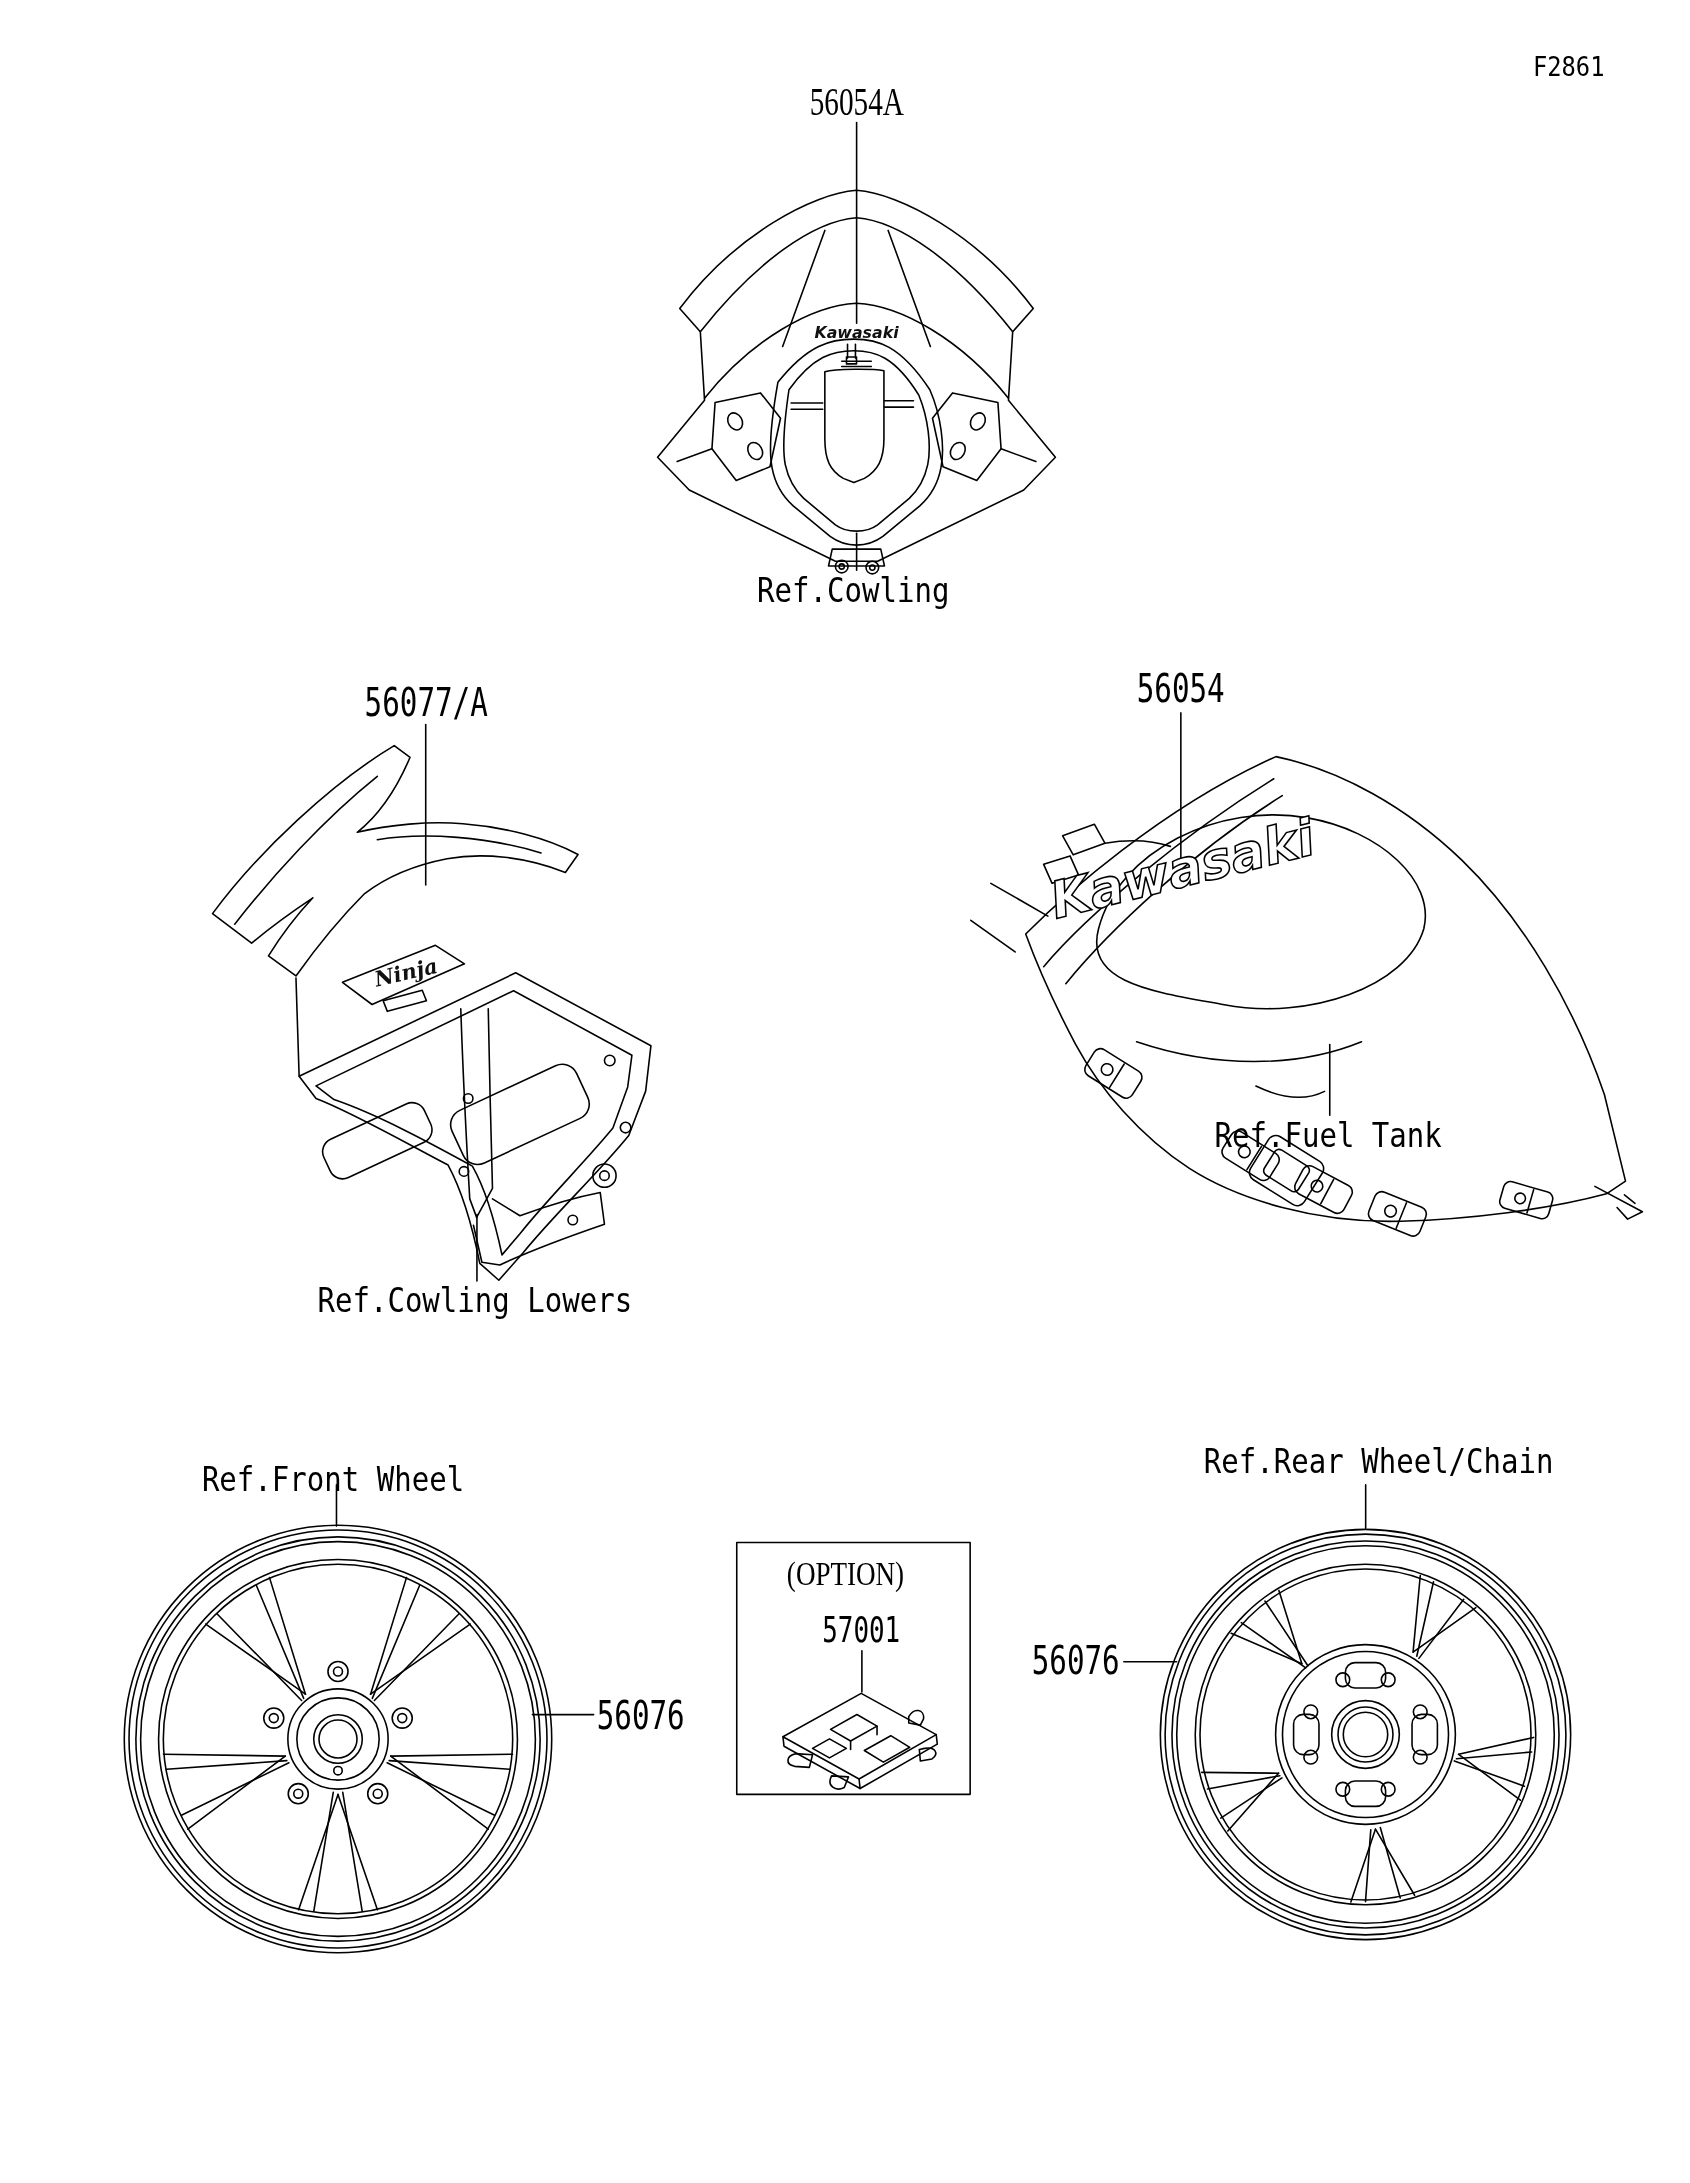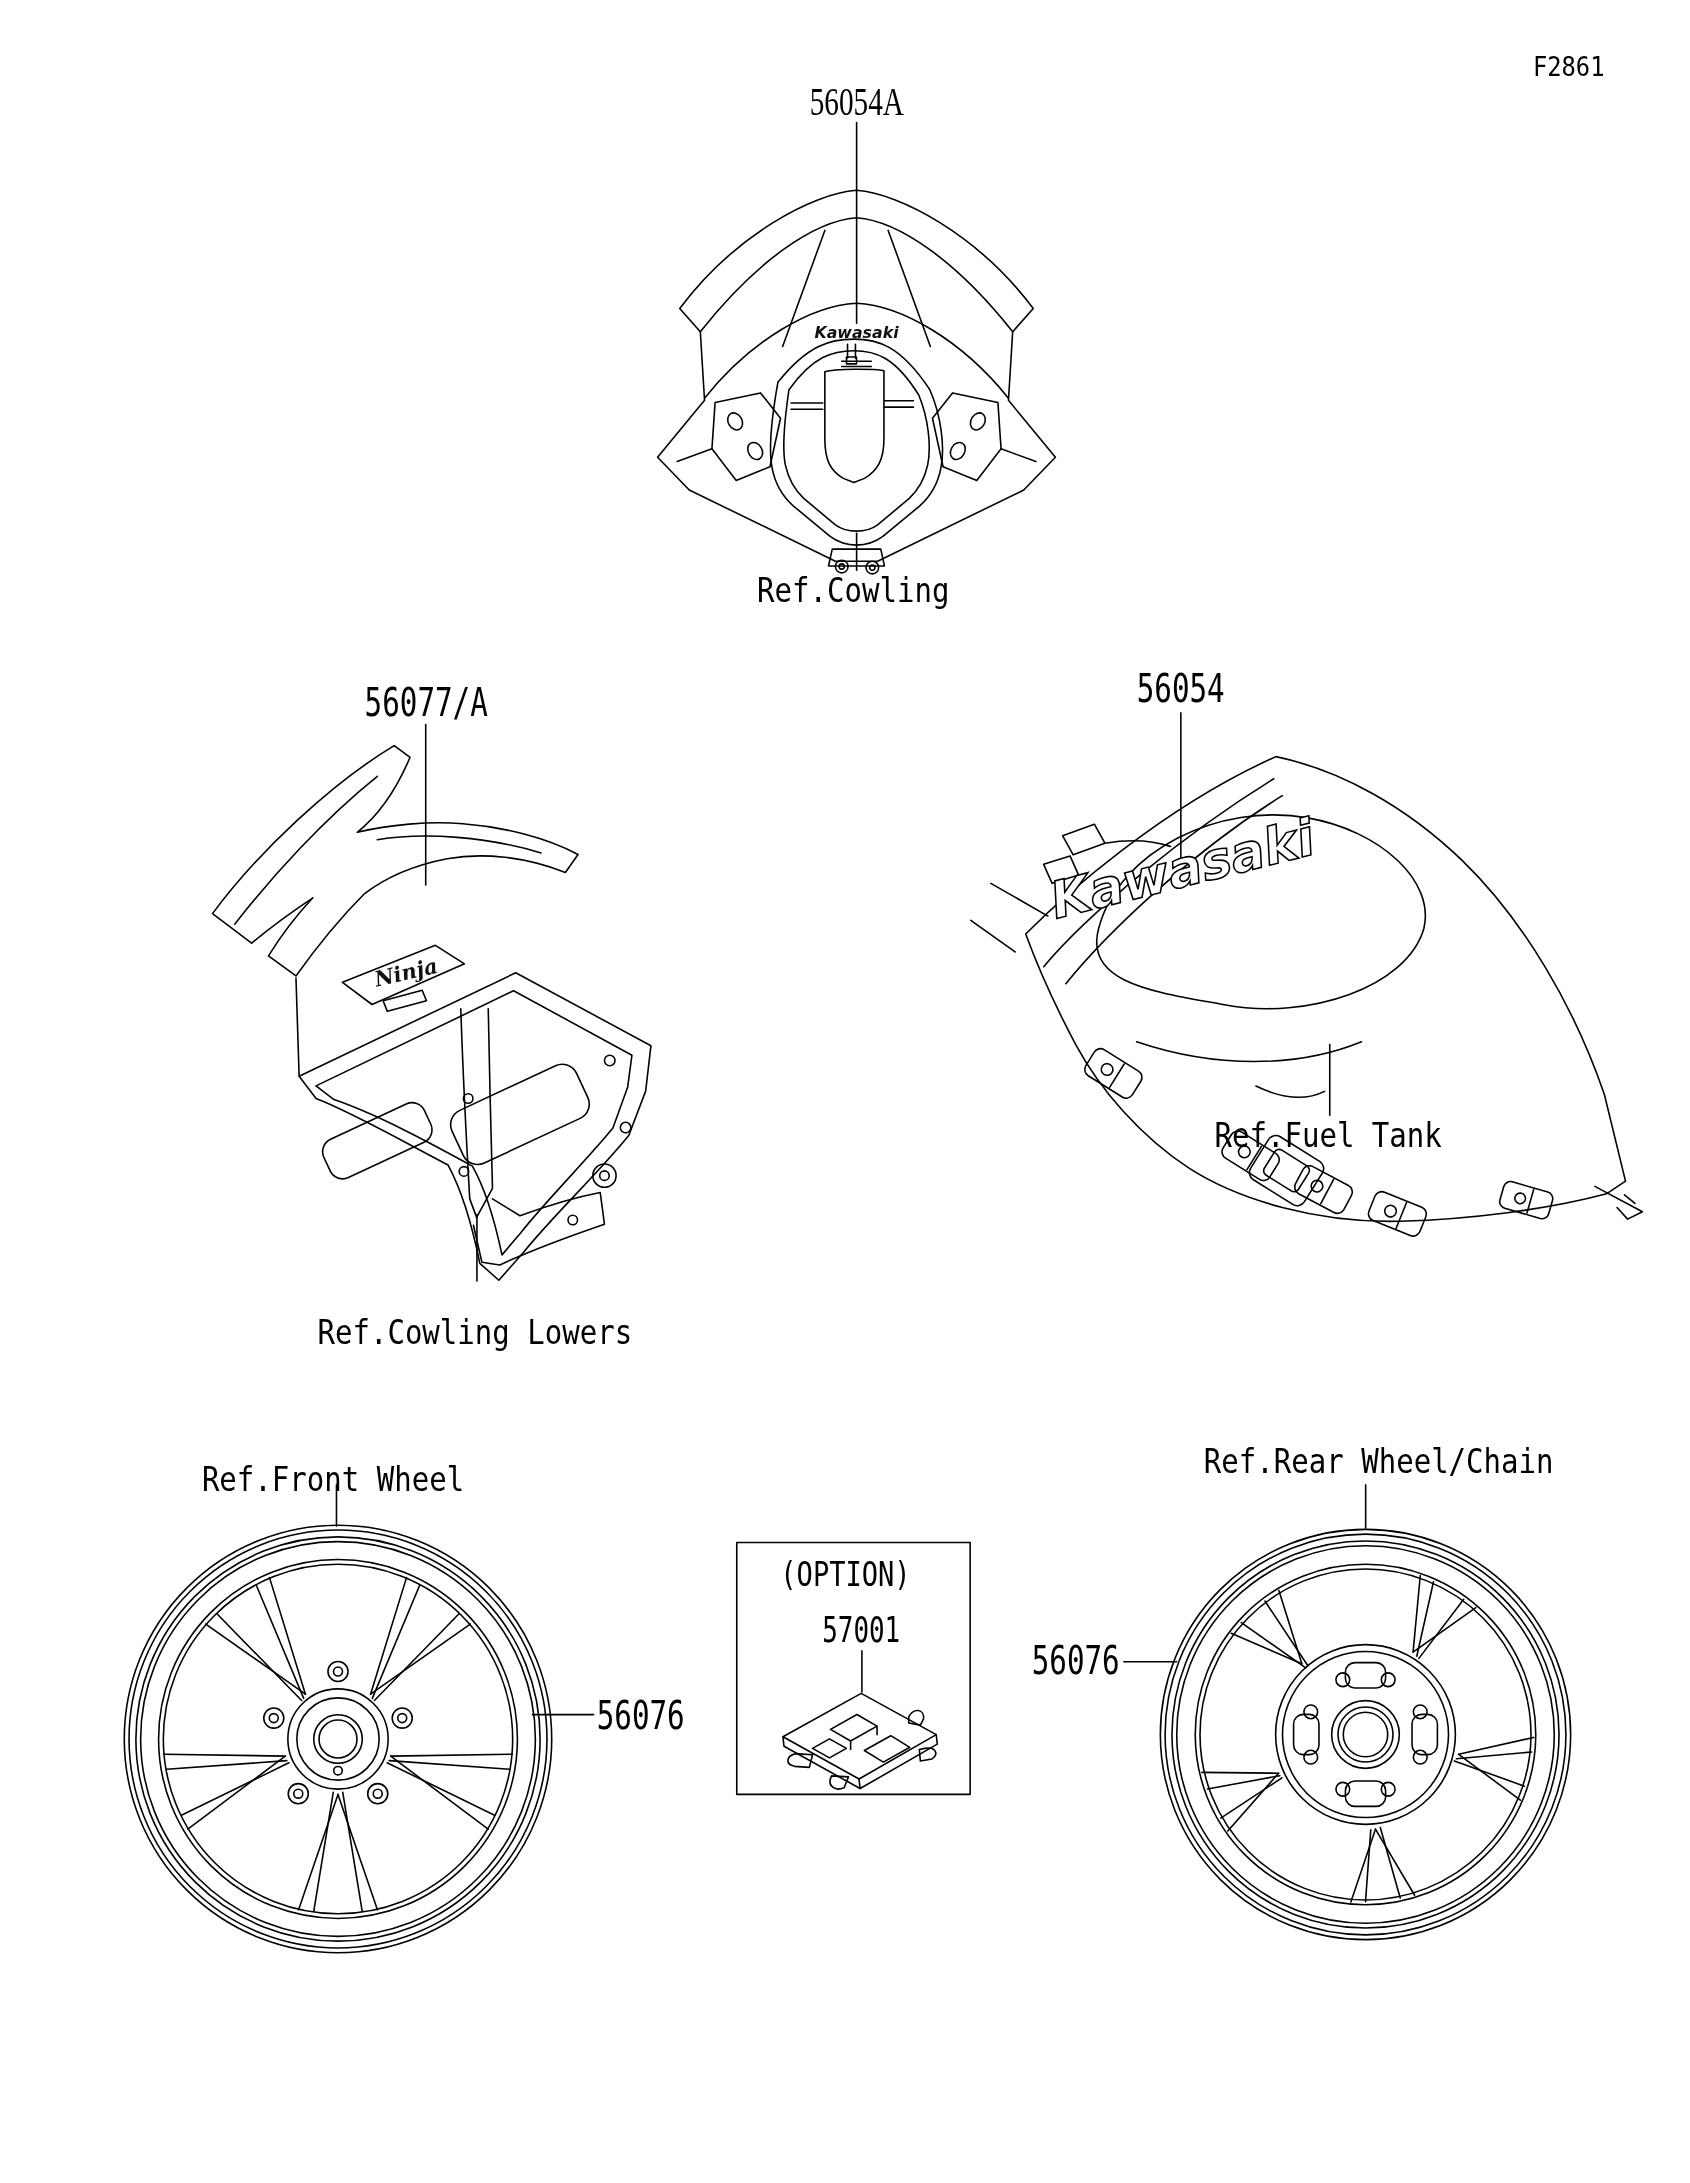--- a/index.html
+++ b/index.html
@@ -21,32 +21,32 @@
 </style>
 </head>
 <body>
 
 <div class="lbl fcode" style="left:1569px;top:54px;"><span>F2861</span></div>
 
 <div class="lbl num" style="left:857px;top:82px;font-family:Liberation Serif, serif;"><span>56054A</span></div>
 <div class="lbl ref" style="left:853px;top:574px;text-align:center;"><span>Ref.Cowling</span></div>
 
 <div class="lbl num" style="left:426px;top:683px;"><span>56077/A</span></div>
-<div class="lbl ref" style="left:475px;top:1284px;margin-top:32px;"><span>Ref.Cowling Lowers</span></div>
+<div class="lbl ref" style="left:475px;top:1284px;"><span>Ref.Cowling Lowers</span></div>
 
 <div class="lbl num" style="left:1181px;top:669px;"><span>56054</span></div>
 <div class="lbl ref" style="left:1328px;top:1119px;"><span>Ref.Fuel Tank</span></div>
 
 <div class="lbl ref" style="left:333px;top:1463px;"><span>Ref.Front Wheel</span></div>
 <div class="lbl num" style="left:641px;top:1696px;"><span>56076</span></div>
 
 <div class="lbl ref" style="left:1365px;top:1445px;"><span>Ref.Rear Wheel/Chain</span></div>
 <div class="lbl num" style="left:1076px;top:1641px;"><span>56076</span></div>
 
-<div class="lbl opt-cap" style="left:845px;top:1558px;"><span>(OPTION)</span></div>
+<div class="lbl opt-cap" style="left:845px;top:1558px;font-family:Liberation Serif, serif;"><span>(OPTION)</span></div>
 <div class="lbl opt-num" style="left:861px;top:1612px;"><span>57001</span></div>
 
 <svg class="art" style="left:0;top:0;" width="1690" height="2183" viewBox="0 0 3200 4134">
   <line x1="1622" y1="232" x2="1622" y2="612"></line>
   <line x1="1622" y1="1010" x2="1622" y2="1080"></line>
   <line x1="806" y1="1372" x2="806" y2="1676"></line>
   <line x1="903" y1="2300" x2="903" y2="2426"></line>
   <line x1="2236" y1="1350" x2="2236" y2="1628"></line>
   <line x1="2518" y1="1978" x2="2518" y2="2112"></line>
   <line x1="637" y1="2812" x2="637" y2="2890"></line>

